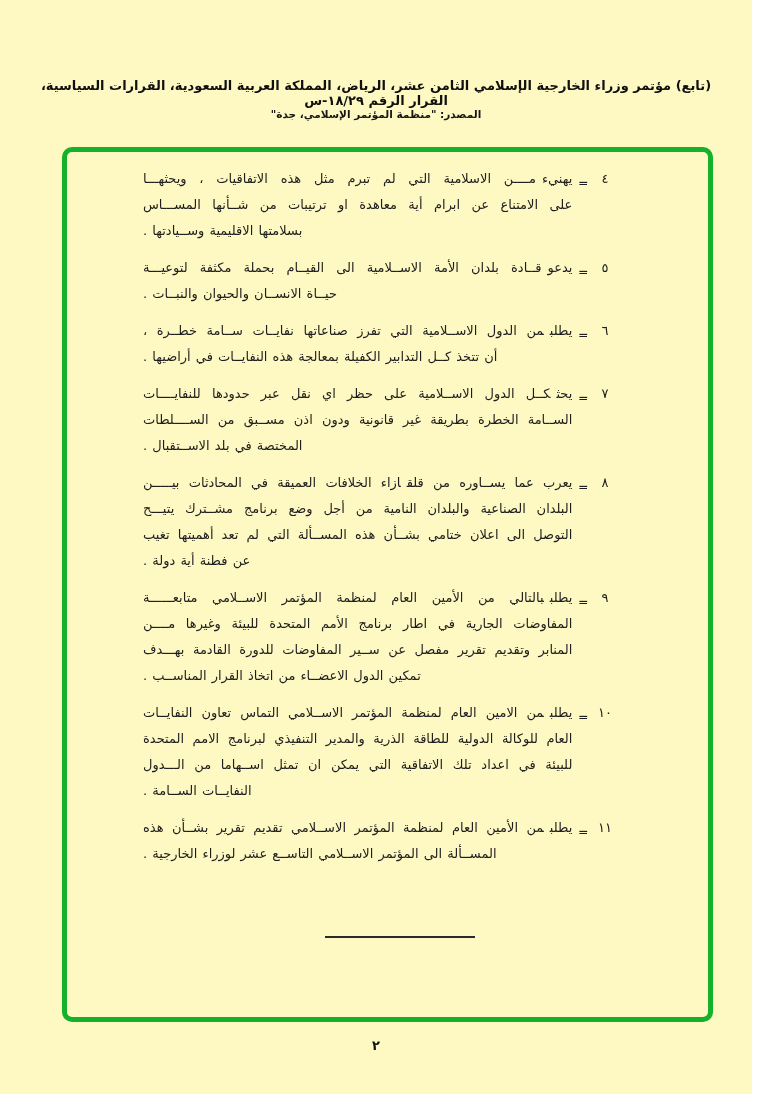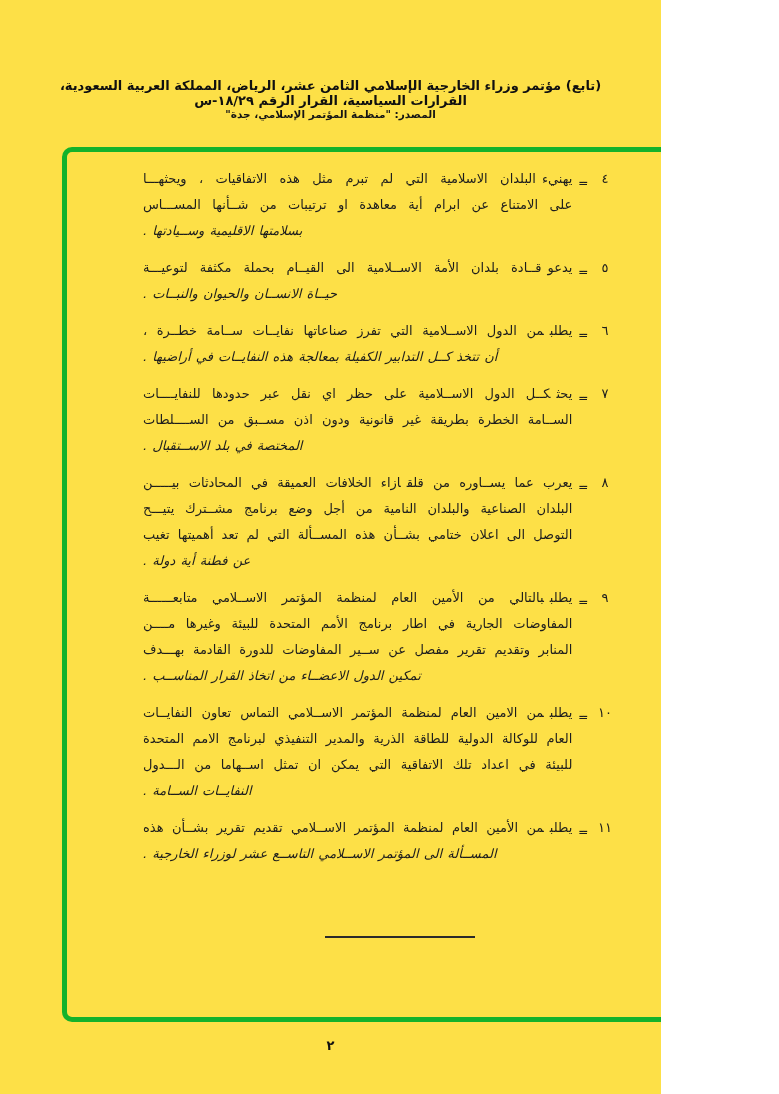--- a/index.html
+++ b/index.html
@@ -3,23 +3,23 @@
 <meta charset="utf-8">
 <style>
   html, body {
     margin: 0;
     padding: 0;
     background: #ffffff;
     font-family: "DejaVu Sans", sans-serif;
   }
   .page {
     position: relative;
-    width: 661px;
+    width: 752px;
     height: 1094px;
-    background: #fde047;
+    background: #fef9c3;
     overflow: hidden;
   }
   .header-line1 {
     position: absolute;
     top: 78px;
     left: 30px;
     right: 30px;
     direction: rtl;
     text-align: center;
     font-size: 13px;
@@ -75,21 +75,20 @@
     min-width: 0;
   }
   .line {
     text-align: justify;
     text-align-last: justify;
     word-spacing: 1px;
   }
   .line.last {
     text-align: right;
     text-align-last: left;
-    font-style: italic;
   }
   .lead {
     text-underline-offset: 4px;
     margin-left: 6px;
   }
   .divider {
     position: absolute;
     top: 784px;
     left: 258px;
     width: 150px;
@@ -115,21 +114,21 @@
 
   <div class="header-line1">(تابع)  مؤتمر وزراء الخارجية الإسلامي الثامن عشر، الرياض، المملكة العربية السعودية، القرارات السياسية، القرار الرقم ١٨/٢٩-س</div>
   <div class="header-line2">المصدر:  "منظمة المؤتمر الإسلامي، جدة"</div>
 
   <div class="doc-box">
 
     <div class="item">
       <span class="num">٤</span>
       <span class="dash">ــ</span>
       <div class="lines">
-        <div class="line"><span class="lead">يهنيء</span><span>البلدان الاسلامية التي لم تبرم مثل هذه الاتفاقيات ، ويحثهـــا</span></div>
+        <div class="line"><span class="lead">يهنيء</span><span>مــــن الاسلامية التي لم تبرم مثل هذه الاتفاقيات ، ويحثهـــا</span></div>
         <div class="line">على الامتناع عن ابرام أية معاهدة او ترتيبات من شــأنها المســـاس</div>
         <div class="line last">بسلامتها الاقليمية وســيادتها .</div>
       </div>
     </div>
 
     <div class="item">
       <span class="num">٥</span>
       <span class="dash">ــ</span>
       <div class="lines">
         <div class="line"><span class="lead">يدعو</span><span>قــادة بلدان الأمة الاســلامية الى القيــام بحملة مكثفة لتوعيـــة</span></div>

